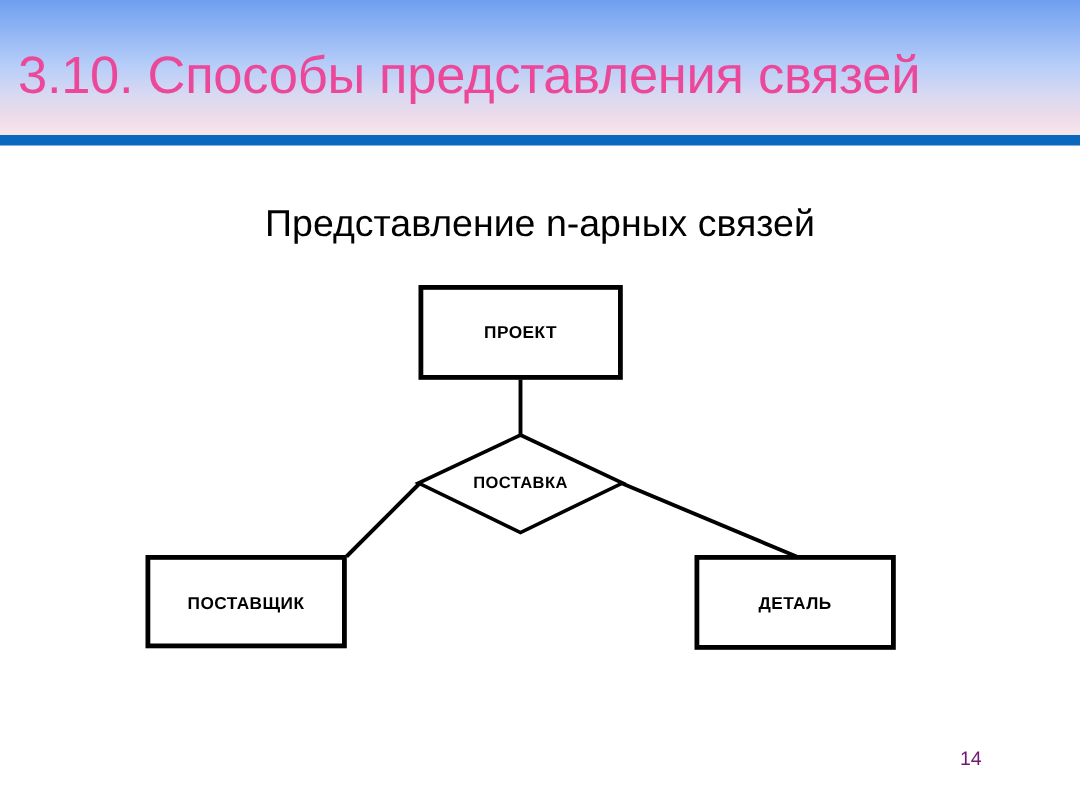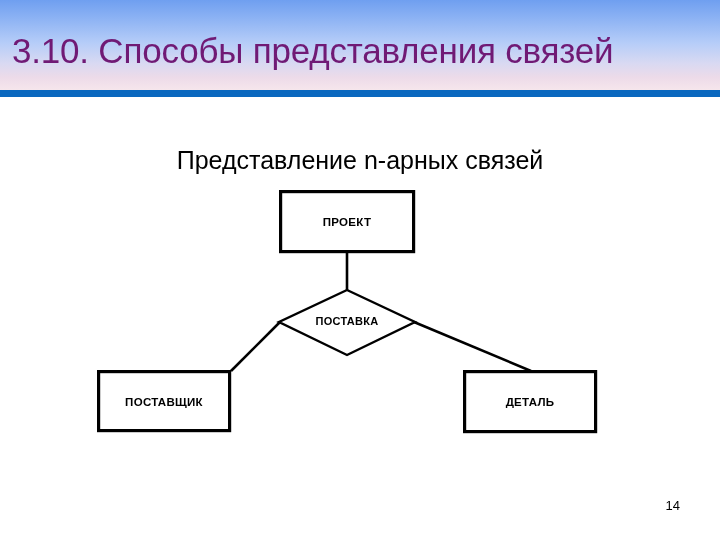--- a/index.html
+++ b/index.html
@@ -36,36 +36,36 @@
     position: absolute;
     left: 12px;
     top: 25px;
     width: 700px;
     height: 56px;
     line-height: 52px;
     font-size: 35px;
     font-weight: 400;
     letter-spacing: -0.2px;
     white-space: nowrap;
-    color: #701a75;
+    color: #ec4899;
   }
   #title-rule {
     position: absolute;
     left: 0;
     top: 90px;
     width: 720px;
     height: 7px;
     background: #0a68bf;
   }
 
   
   #subtitle {
     position: absolute;
     left: 0;
-    top: 146px;
+    top: 135px;
     width: 720px;
     text-align: center;
     font-size: 25px;
     font-weight: 400;
     color: #000000;
     white-space: nowrap;
   }
 
   
   #diagram {
@@ -110,23 +110,23 @@
     stroke-width: 2.6;
     fill: none;
   }
 
   
   #page-number {
     position: absolute;
     left: 640px;
     top: 498px;
     width: 40px;
-    text-align: right;
+    text-align: left;
     font-size: 13px;
-    color: #000000;
+    color: #701a75;
   }
 </style>
 </head>
 <body>
 
 <div id="header-band"></div>
 
 <div id="slide-title">3.10. Способы представления связей</div>
 
 <div id="title-rule"></div>

